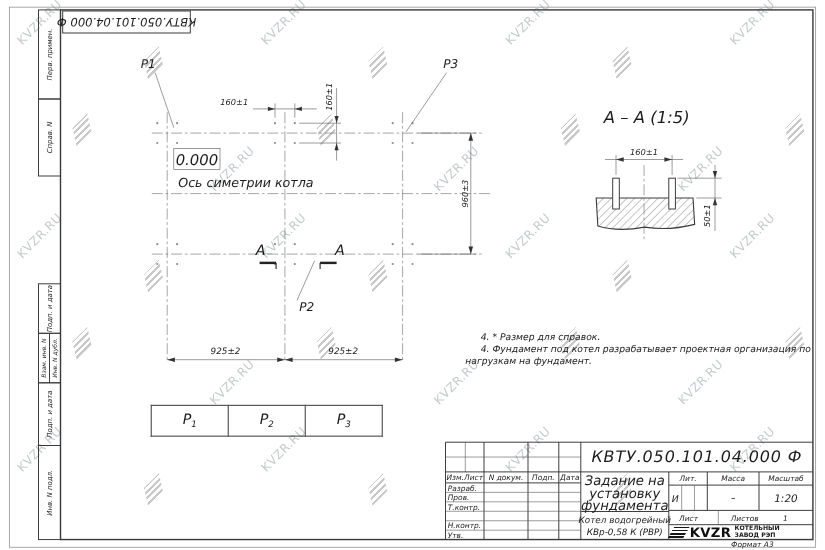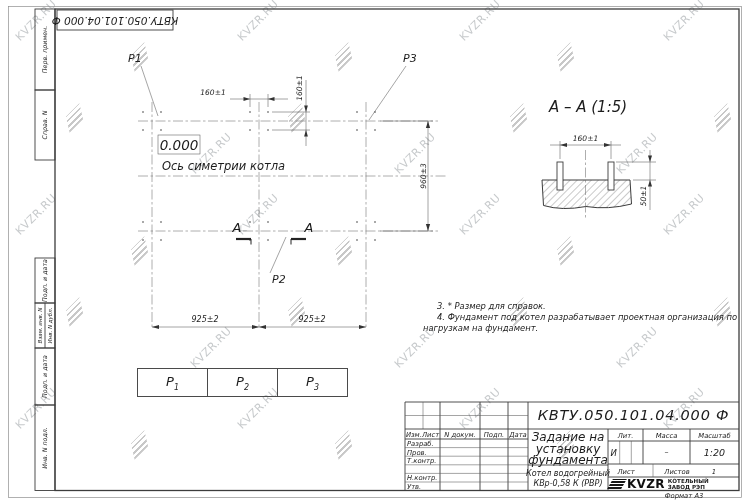--- a/index.html
+++ b/index.html
@@ -287,21 +287,21 @@
       <text class="dt tc" font-size="9.5" x="714.5" y="456">1:20</text>
       <text class="dt tc" font-size="6.8" x="626" y="473.5">Лист</text>
       <text class="dt tc" font-size="6.8" x="677" y="473.5">Листов</text>
       <text class="dt tc" font-size="6.8" x="714" y="473.5">1</text>
     </g>
 
     <text class="dt tc" font-size="6.8" x="684" y="497.5">Формат А3</text>
   </svg>
 
   <div class="notes">
-    <p>3. * Размер для справок.</p>
+    <p>4. * Размер для справок.</p>
     <p>4. Фундамент под котел разрабатывает проектная организация по нагрузкам на фундамент.</p>
   </div>
 
   <table class="loads">
     <tbody>
       <tr class="hd">
         <td><span>P</span><sub>1</sub></td>
         <td><span>P</span><sub>2</sub></td>
         <td><span>P</span><sub>3</sub></td>
       </tr>

